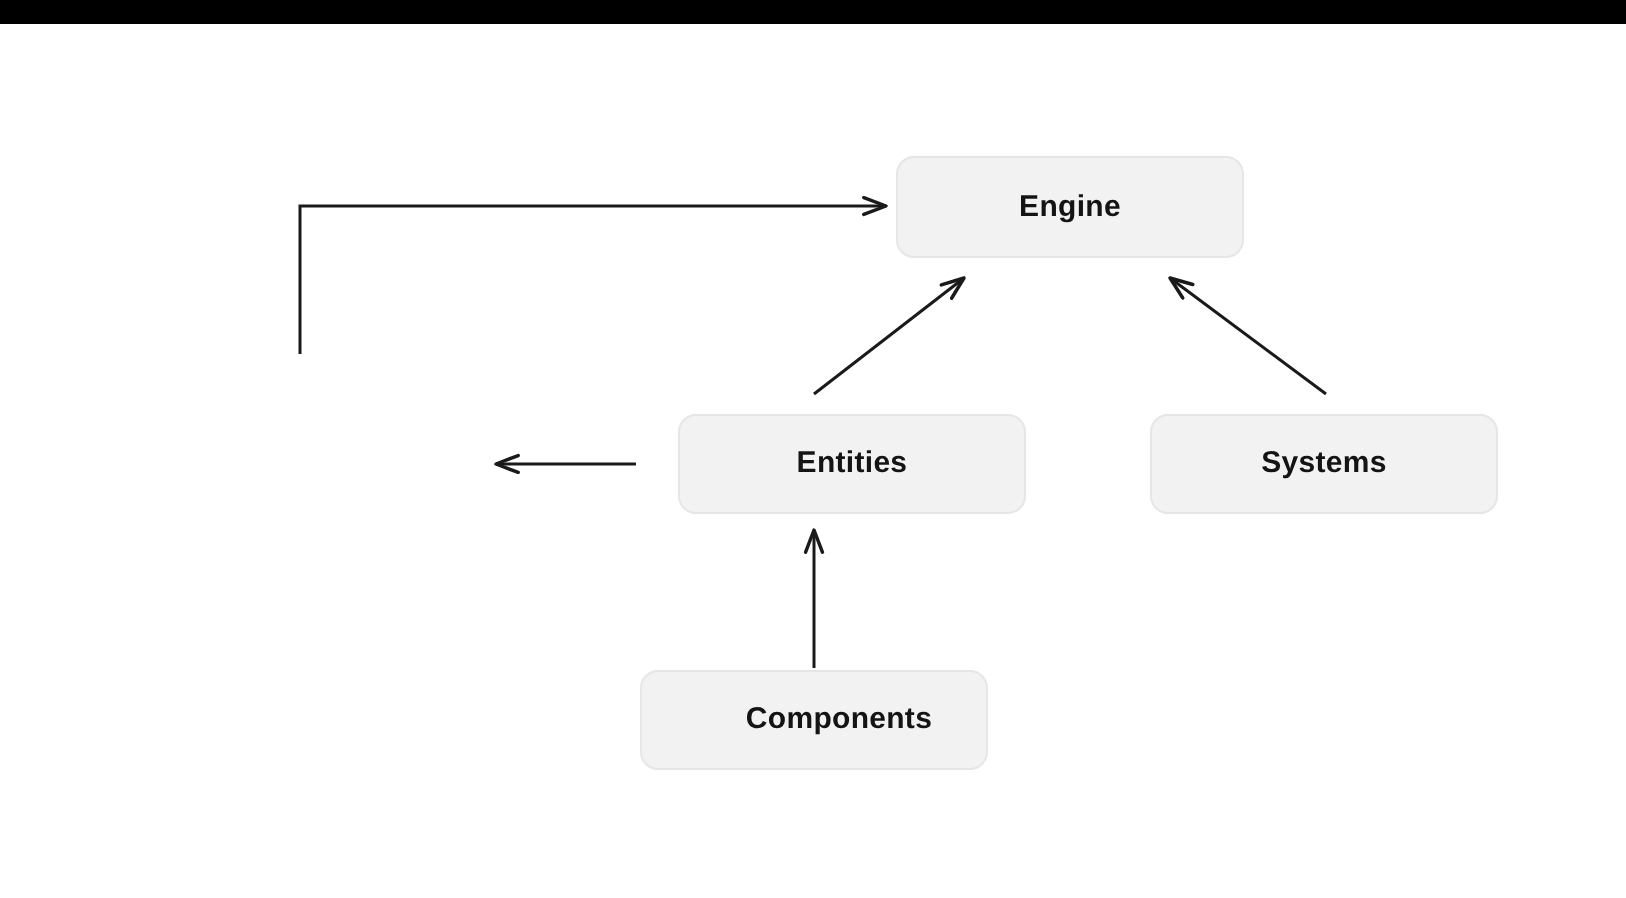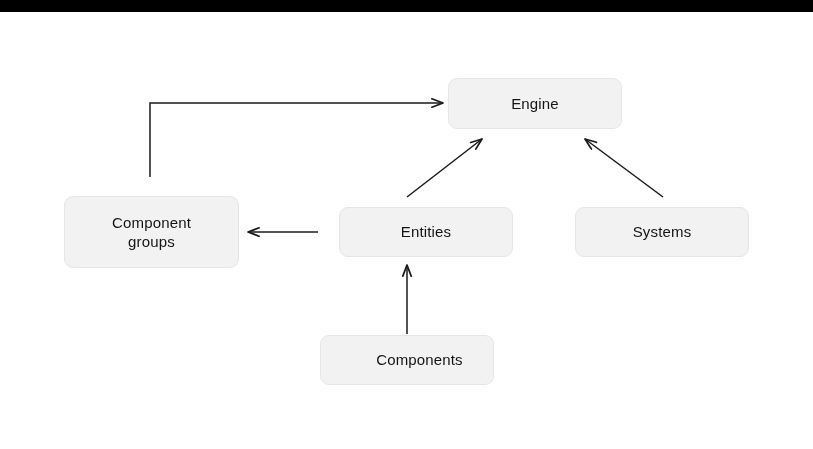--- a/index.html
+++ b/index.html
@@ -34,21 +34,21 @@
     position: absolute;
     box-sizing: border-box;
     background: #f2f2f2;
     border: 1px solid #e6e6e6;
     border-radius: 9px;
     display: flex;
     align-items: center;
     justify-content: center;
     text-align: center;
     color: #141414;
-    font-weight: normal;
+    font-weight: bold;
     font-size: 15px;
     line-height: 1.3;
     letter-spacing: 0.15px;
     font-family: "Liberation Sans", sans-serif;
   }
   .node-label {
     display: block;
     white-space: pre-line;
   }
   #node-engine   { left: 448px; top: 78px;  width: 174px; height: 51px; }
@@ -79,24 +79,20 @@
 
     <path d="M318,232 L248,232" fill="none" stroke="#1a1a1a" stroke-width="1.5" marker-end="url(#arrow-open)"></path>
 
     <path d="M407,334 L407,265" fill="none" stroke="#1a1a1a" stroke-width="1.5" marker-end="url(#arrow-open)"></path>
   </svg>
 
   <div class="node" id="node-engine">
     <span class="node-label">Engine</span>
   </div>
 
-  <div class="node" id="node-compgrp">
-    <span class="node-label">Component
-groups</span>
-  </div>
 
   <div class="node" id="node-entities">
     <span class="node-label">Entities</span>
   </div>
 
   <div class="node" id="node-systems">
     <span class="node-label">Systems</span>
   </div>
 
   <div class="node" id="node-components">

